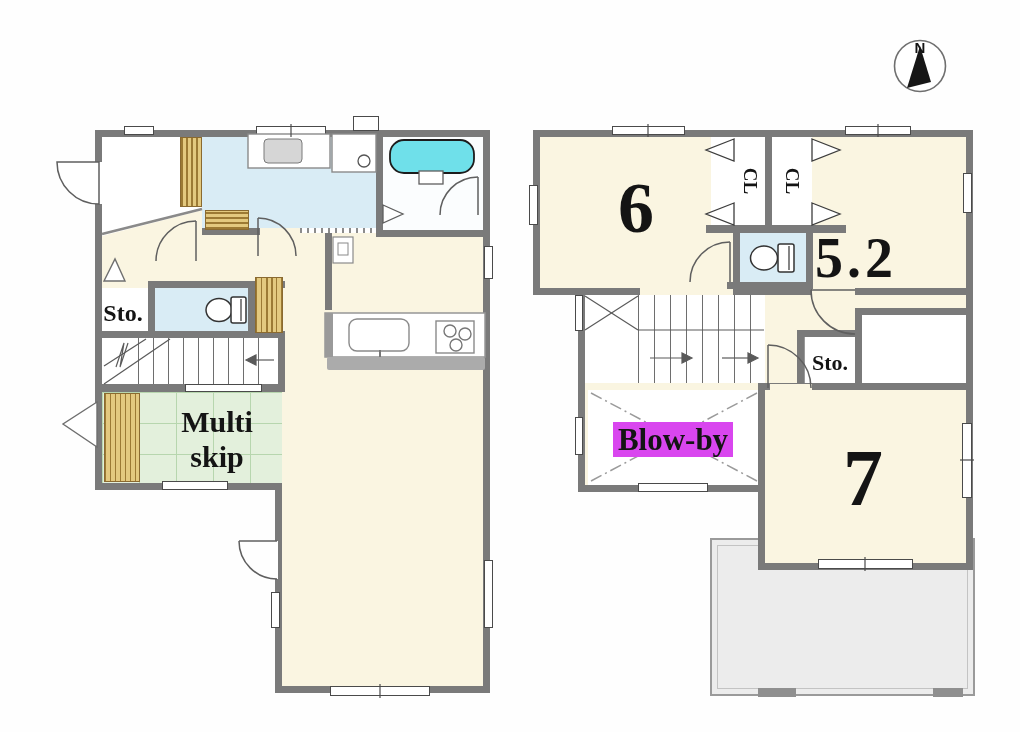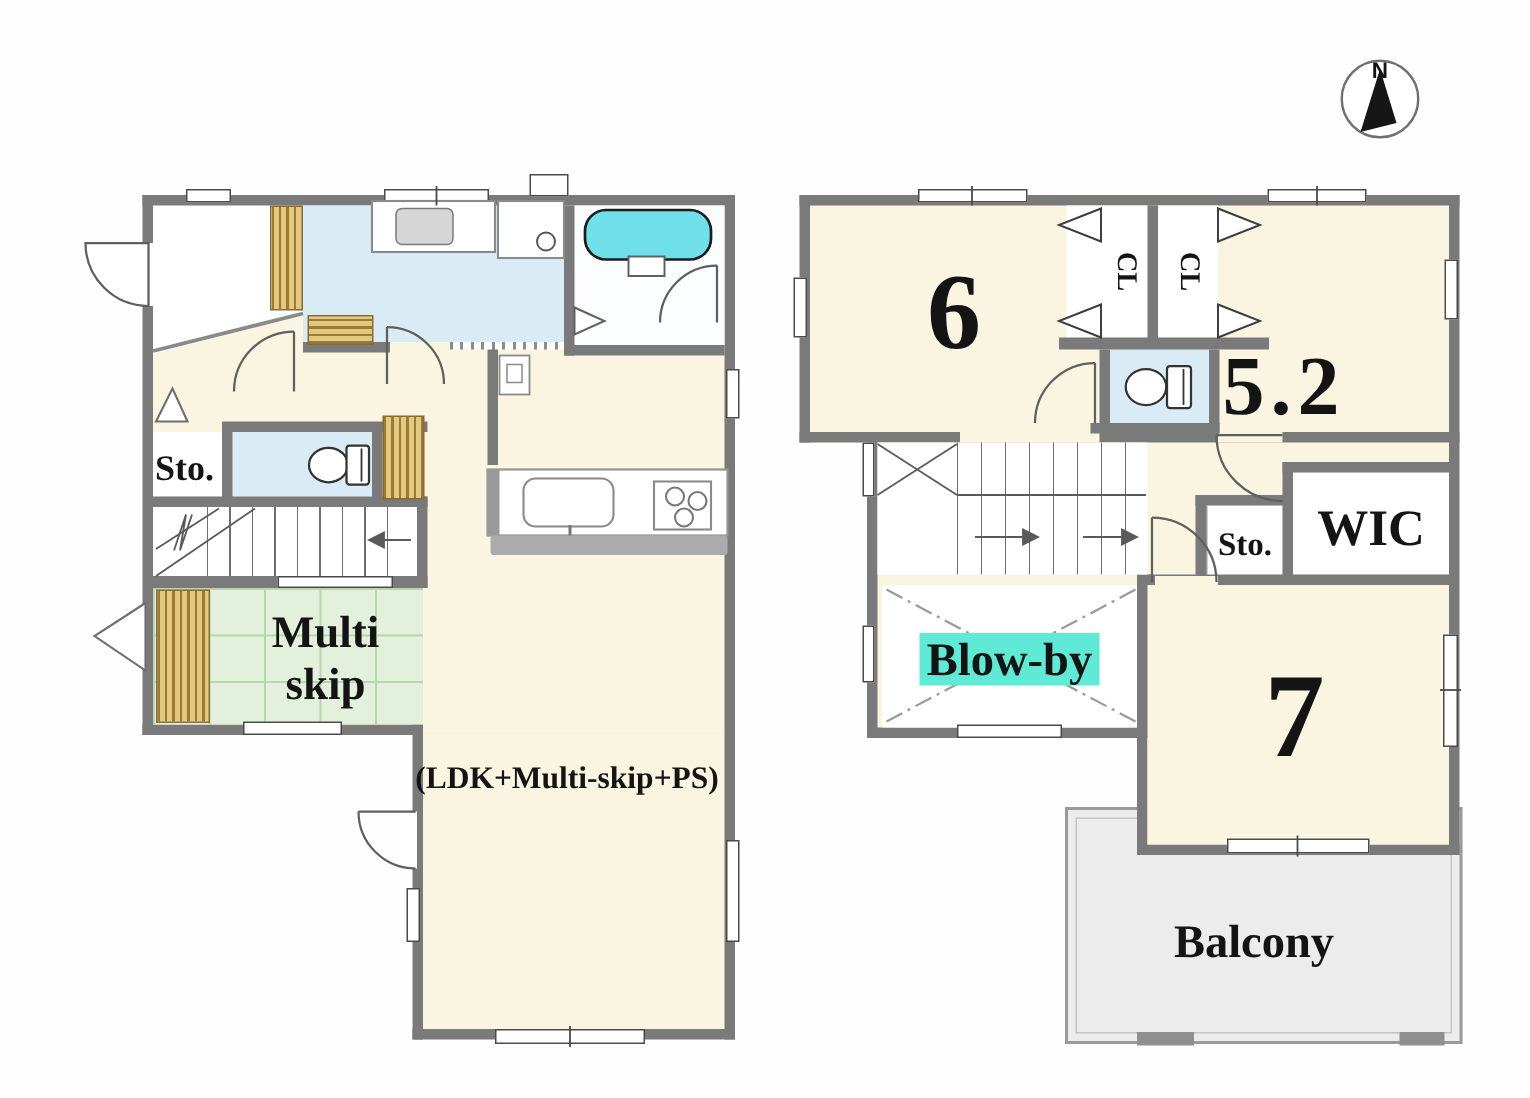--- a/index.html
+++ b/index.html
@@ -19,21 +19,21 @@
   .tatami{position:absolute;background-color:#e3f0dc;
     background-image:linear-gradient(#b7d6ae 1px,transparent 1px),
                      linear-gradient(90deg,#b7d6ae 1px,transparent 1px);
     background-size:37px 31px;}
   .treads{position:absolute;background:repeating-linear-gradient(90deg,#6e6e6e 0 1px,transparent 1px 15px);}
   .hatch{position:absolute;background:repeating-linear-gradient(90deg,#8c8c8c 0 2px,#ffffff 2px 7px);}
   .lbl{position:absolute;font-weight:bold;text-align:center;line-height:1;white-space:nowrap;}
   .balcony{position:absolute;background:#ececec;border:2px solid #9a9a9a;}
   .balcony-inner{position:absolute;left:5px;top:5px;right:5px;bottom:5px;border:1px solid #c3c3c3;}
   svg.overlay{position:absolute;left:0;top:0;pointer-events:none;}
-  .chip{background:#5eead4;padding:0 5px;}
+  .chip{background:#d946ef;padding:0 5px;}
 </style>
 </head>
 <body>
 
 <div id="stage">
 
   <div class="balcony" style="left:710px;top:538px;width:265px;height:158px;">
     <div class="balcony-inner"></div>
   </div>
   <div class="wall" style="left:758px;top:688px;width:38px;height:9px;background:#8f8f8f;"></div>
@@ -254,26 +254,23 @@
       <line x1="960" y1="460" x2="974" y2="460"></line>
       <line x1="291" y1="124" x2="291" y2="137"></line>
     </g>
   </svg>
 
   <div class="lbl" style="left:96px;top:301px;width:54px;font-size:24px;">Sto.</div>
   <div class="lbl" style="left:147px;top:405px;width:140px;font-size:30px;line-height:1.15;">
     <div>Multi</div>
     <div>skip</div>
   </div>
-  <div class="lbl" style="left:268px;top:508px;width:220px;font-size:21px;">(LDK+Multi-skip+PS)</div>
 
   <div class="lbl" style="left:576px;top:172px;width:120px;font-size:72px;">6</div>
   <div class="lbl" style="left:718px;top:171px;width:64px;height:20px;font-size:19px;transform:rotate(90deg);">CL</div>
   <div class="lbl" style="left:760px;top:171px;width:64px;height:20px;font-size:19px;transform:rotate(90deg);">CL</div>
   <div class="lbl" style="left:786px;top:185px;width:140px;font-size:56px;letter-spacing:4px;margin-top:45px;">5.2</div>
-  <div class="lbl" style="left:862px;top:336px;width:104px;font-size:34px;">WIC</div>
   <div class="lbl" style="left:804px;top:352px;width:52px;font-size:22px;">Sto.</div>
   <div class="lbl" style="left:592px;top:424px;width:162px;font-size:31px;"><span class="chip">Blow-by</span></div>
   <div class="lbl" style="left:803px;top:438px;width:120px;font-size:80px;">7</div>
-  <div class="lbl" style="left:756px;top:612px;width:160px;font-size:31px;">Balcony</div>
   <div class="lbl" style="left:906px;top:40px;width:28px;font-size:15px;font-family:'Liberation Sans',sans-serif;">N</div>
 
 </div>
 
 </body></html>

